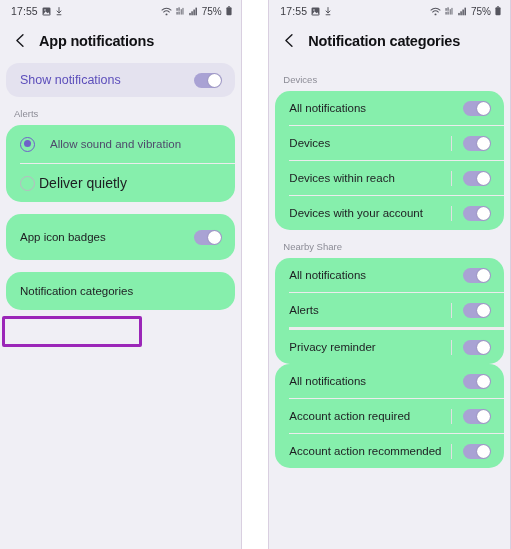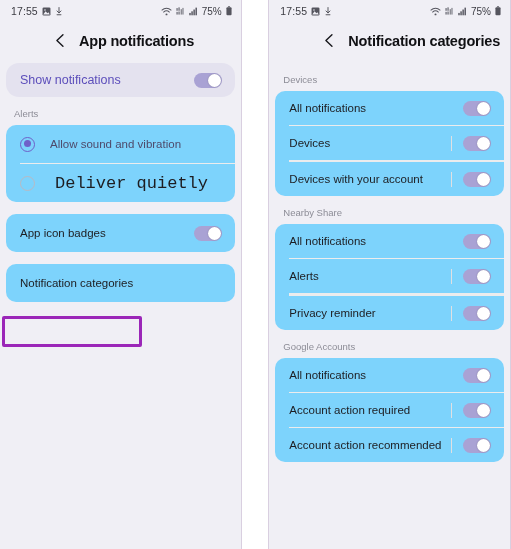--- a/index.html
+++ b/index.html
@@ -64,21 +64,20 @@
     font-size: 10px;
     color: #3c3c43;
   }
   .sb-ico { display: block; }
 
   
   .header {
     display: flex;
     align-items: center;
     padding: 10px 0 14px 12px;
-    margin-left: 40px;
   }
   .back-arrow {
     width: 17px;
     height: 17px;
     flex: none;
     margin-right: 10px;
   }
   .header-title {
     font-size: 14.5px;
     font-weight: bold;
@@ -104,22 +103,22 @@
     flex: none;
   }
   .app-name {
     margin-left: 17px;
     font-size: 11.5px;
     color: #2b2b30;
   }
 
   
   .card {
-    background: #7dd3fc;
-    border-radius: 10px;
+    background: #86efac;
+    border-radius: 15px;
     margin: 0 6px;
     overflow: hidden;
   }
   .card-tinted {
     background: #e4e2ef;
     border-radius: 13px;
     margin: 0 6px;
   }
   .section-label {
     font-size: 9.5px;
@@ -201,24 +200,23 @@
   .radio-on::after {
     content: "";
     display: block;
     width: 7px;
     height: 7px;
     border-radius: 50%;
     background: #6f60c9;
     margin: 2.5px auto 0;
   }
   .radio-label {
-    margin-left: 20px;
-    font-size: 17px;
+    margin-left: 4px;
+    font-size: 14px;
     color: #1d1d21;
-    font-family: Liberation Mono, monospace;
   }
   .radio-label-accent {
     margin-left: 15px;
     font-size: 11.5px;
     color: #4e4a6b;
   }
 
   
   .annot {
     position: absolute;
@@ -318,21 +316,21 @@
       <div class="divider"></div>
       <div class="radio-row">
         <span class="radio"></span>
         <span class="radio-label">Deliver quietly</span>
       </div>
     </div>
 
     <div class="spacer12"></div>
 
     <div class="card">
-      <div class="row" style="height:38px">
+      <div class="row" style="height:46px">
         <span class="row-label">App icon badges</span>
         <span class="toggle">
             <span class="knob"></span>
           </span>
       </div>
     </div>
 
     <div class="spacer12"></div>
 
     <div class="card">
@@ -424,20 +422,29 @@
       <div class="row">
         <span class="row-label">Devices</span>
         <span class="toggle-wrap">
           <span class="toggle-sep"></span>
           <span class="toggle">
               <span class="knob"></span>
             </span>
         </span>
       </div>
       <div class="divider"></div>
+      <div class="row">
+        <span class="row-label">Devices within reach</span>
+        <span class="toggle-wrap">
+          <span class="toggle-sep"></span>
+          <span class="toggle">
+              <span class="knob"></span>
+            </span>
+        </span>
+      </div>
       <div class="divider"></div>
       <div class="row">
         <span class="row-label">Devices with your account</span>
         <span class="toggle-wrap">
           <span class="toggle-sep"></span>
           <span class="toggle">
               <span class="knob"></span>
             </span>
         </span>
       </div>
@@ -470,21 +477,20 @@
         <span class="row-label">Privacy reminder</span>
         <span class="toggle-wrap">
           <span class="toggle-sep"></span>
           <span class="toggle">
               <span class="knob"></span>
             </span>
         </span>
       </div>
     </div>
 
-    <div class="section-label">Google Accounts</div>
     <div class="card">
       <div class="row">
         <span class="row-label">All notifications</span>
         <span class="toggle-wrap">
           <span class="toggle">
               <span class="knob"></span>
             </span>
         </span>
       </div>
       <div class="divider"></div>

